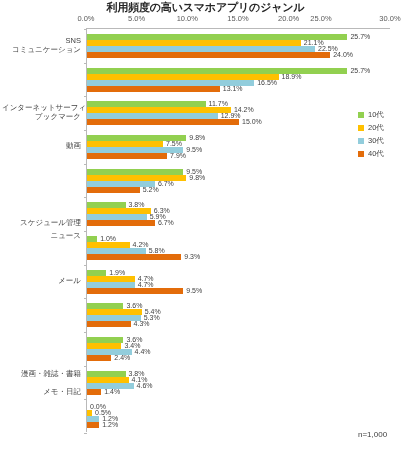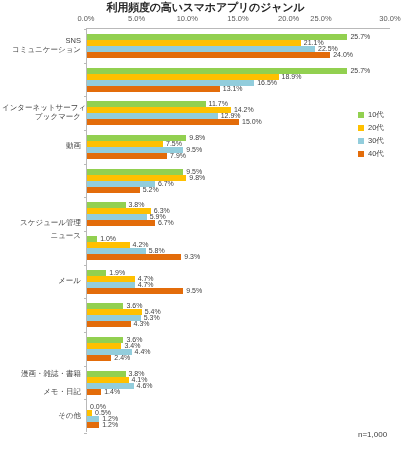--- a/index.html
+++ b/index.html
@@ -153,23 +153,20 @@
     </div>
     <div class="ycat" style="top: 248px;">
       <div>メール</div>
     </div>
     <div class="ycat" style="top: 315.333px; margin-top: 44px;">
       <div>メモ・日記</div>
     </div>
     <div class="ycat" style="top: 341px;">
       <div>漫画・雑誌・書籍</div>
     </div>
-    <div class="ycat" style="top: 382.667px;">
-      <div>その他</div>
-    </div>
   </div>
 
 <div id="plot">
     <div class="ytick" style="top: 0px;"></div>
     <div class="bar-row" style="top: 4.83333px; width: 304px;">
       <div class="bar" style="width: 260.427px; background: rgb(146, 208, 80);"></div>
       <div class="bar-val" style="left: 260.427px;">25.7%</div>
     </div>
     <div class="bar-row" style="top: 10.8333px; width: 304px;">
       <div class="bar" style="width: 213.813px; background: rgb(255, 192, 0);"></div>

